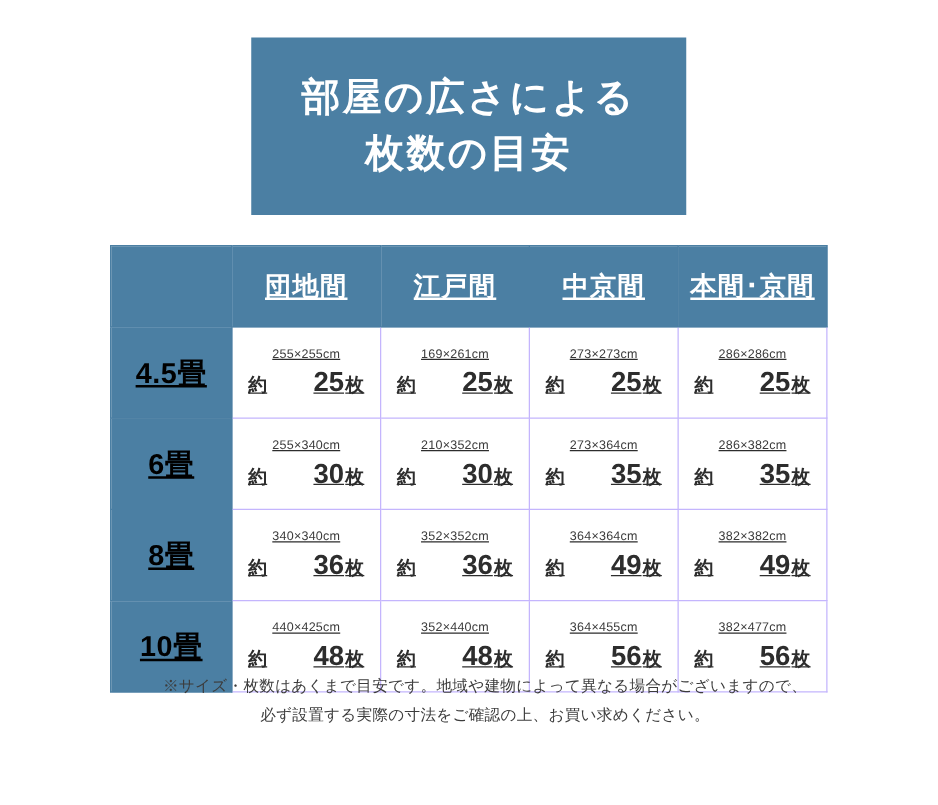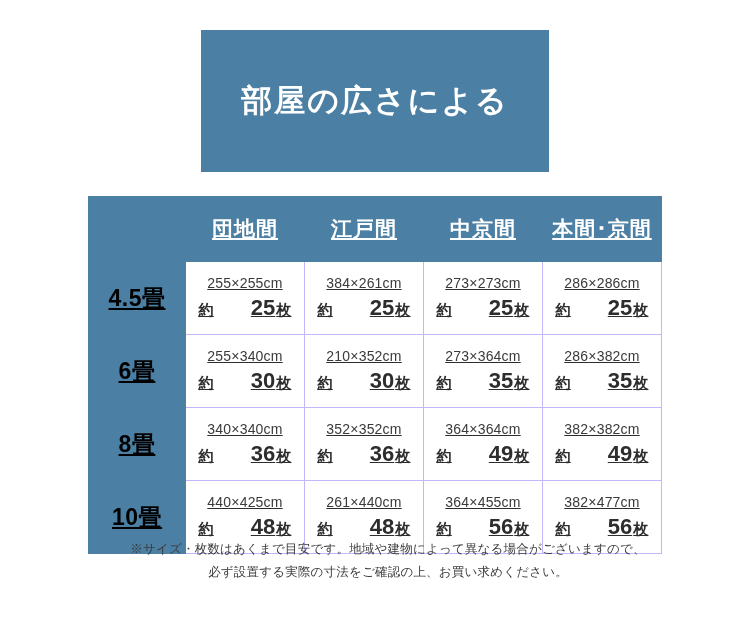--- a/index.html
+++ b/index.html
@@ -98,21 +98,21 @@
   
   .data-cell {
     height: 72px;
     background: #ffffff;
     text-align: center;
     vertical-align: middle;
     color: #2d2d2d;
   }
   .dim {
     display: block;
-    font-size: 14px;
+    font-size: 10px;
     color: #3a3a3a;
     margin-bottom: 4px;
     letter-spacing: 0.2px;
   }
   .count {
     display: block;
     font-size: 15px;
     letter-spacing: 0.2px;
     white-space: nowrap;
   }
@@ -145,41 +145,42 @@
     letter-spacing: 0.2px;
   }
 </style>
 </head>
 <body>
 
 <div class="page">
 
   <div class="title-banner">
     <div class="title-line">部屋の広さによる</div>
+    <div class="title-line">枚数の目安</div>
   </div>
 
   <div class="table-wrap">
     <table class="size-table">
       <tbody>
           <tr>
         <th class="hdr-corner"></th>
         <th class="hdr-cell">団地間</th>
         <th class="hdr-cell">江戸間</th>
         <th class="hdr-cell">中京間</th>
         <th class="hdr-cell">本間･京間</th>
       </tr>
 
       <tr>
         <td class="row-label">4.5畳</td>
         <td class="data-cell">
           <span class="dim">255×255cm</span>
           <span class="count"><span class="pre">約</span><span class="num">25</span><span class="post">枚</span></span>
         </td>
         <td class="data-cell">
-          <span class="dim">384×261cm</span>
+          <span class="dim">169×261cm</span>
           <span class="count"><span class="pre">約</span><span class="num">25</span><span class="post">枚</span></span>
         </td>
         <td class="data-cell">
           <span class="dim">273×273cm</span>
           <span class="count"><span class="pre">約</span><span class="num">25</span><span class="post">枚</span></span>
         </td>
         <td class="data-cell">
           <span class="dim">286×286cm</span>
           <span class="count"><span class="pre">約</span><span class="num">25</span><span class="post">枚</span></span>
         </td>
@@ -225,21 +226,21 @@
         </td>
       </tr>
 
       <tr>
         <td class="row-label">10畳</td>
         <td class="data-cell">
           <span class="dim">440×425cm</span>
           <span class="count"><span class="pre">約</span><span class="num">48</span><span class="post">枚</span></span>
         </td>
         <td class="data-cell">
-          <span class="dim">261×440cm</span>
+          <span class="dim">352×440cm</span>
           <span class="count"><span class="pre">約</span><span class="num">48</span><span class="post">枚</span></span>
         </td>
         <td class="data-cell">
           <span class="dim">364×455cm</span>
           <span class="count"><span class="pre">約</span><span class="num">56</span><span class="post">枚</span></span>
         </td>
         <td class="data-cell">
           <span class="dim">382×477cm</span>
           <span class="count"><span class="pre">約</span><span class="num">56</span><span class="post">枚</span></span>
         </td>

